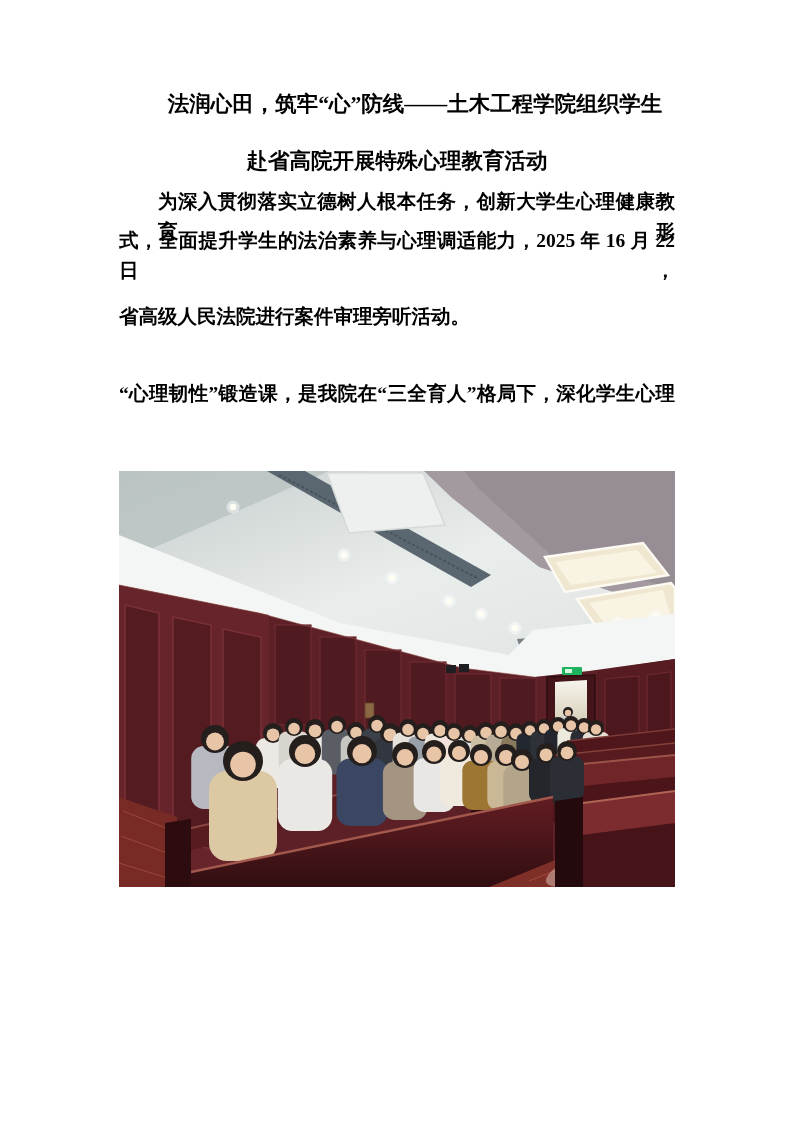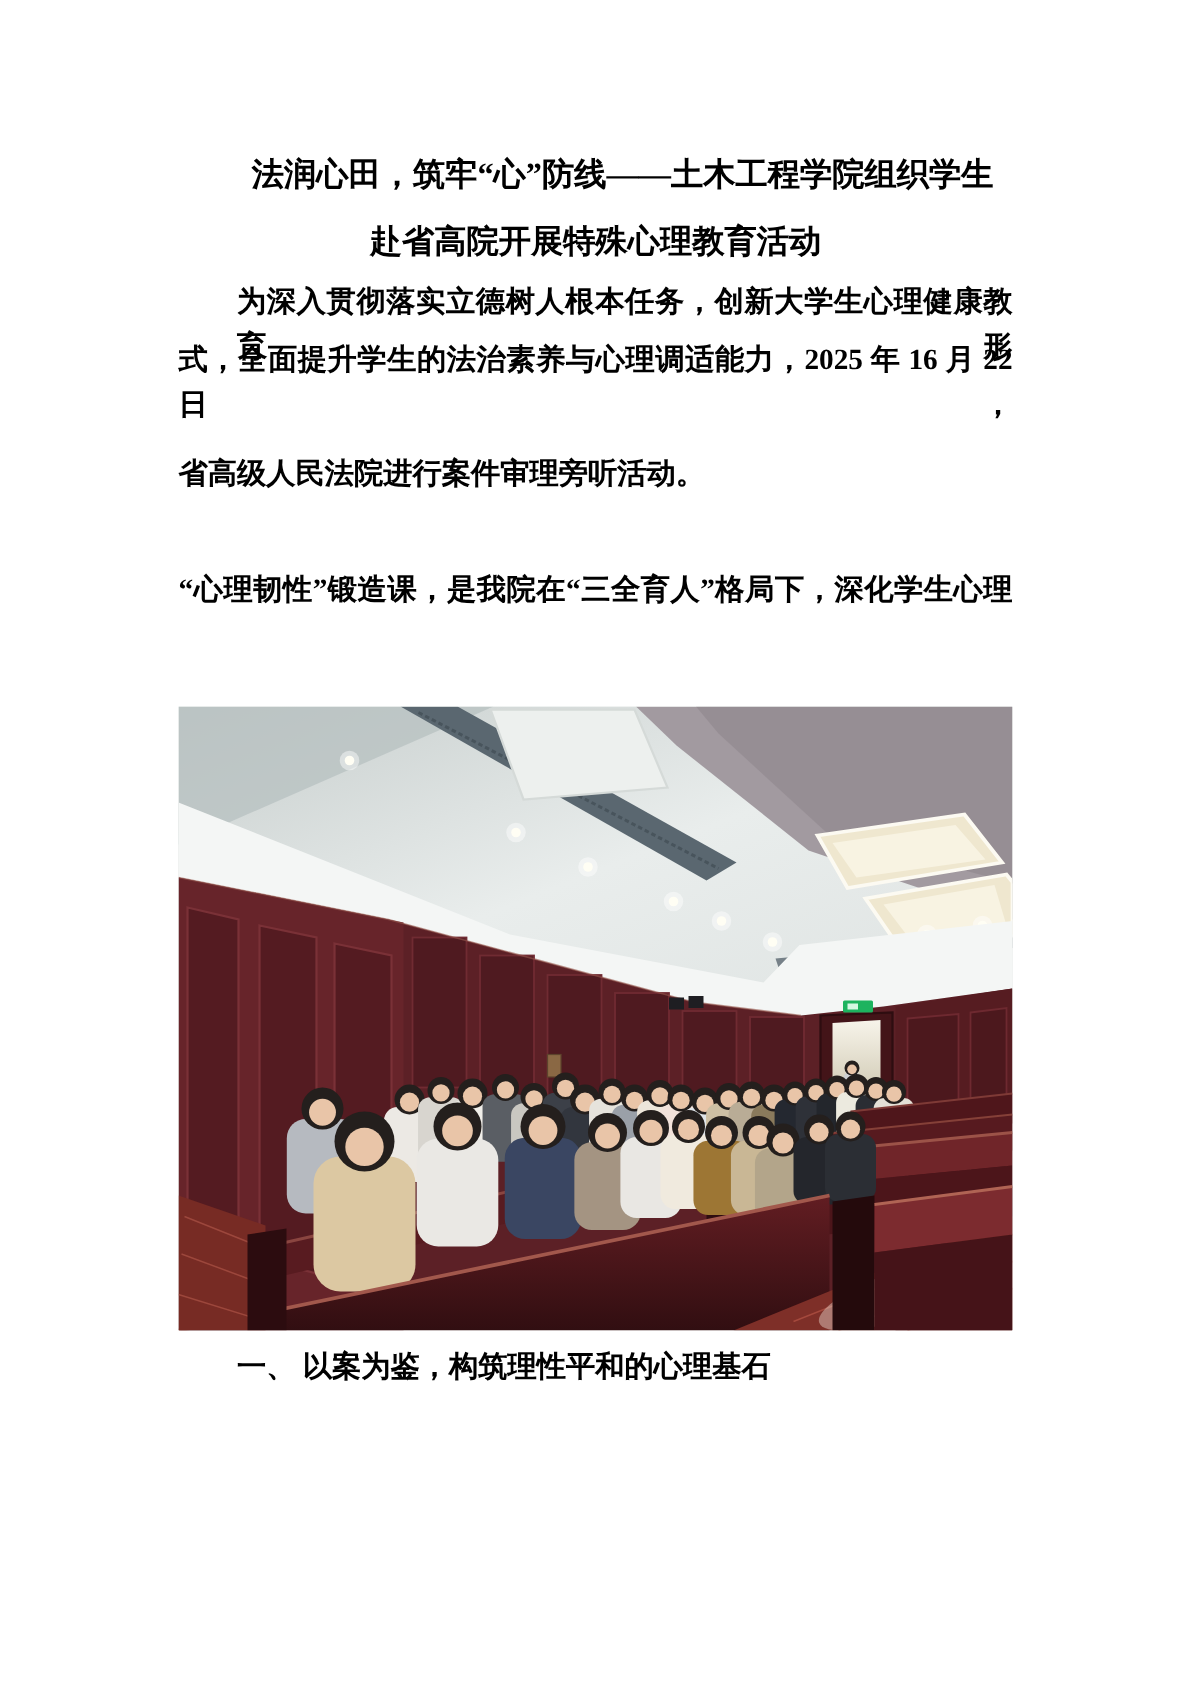--- a/index.html
+++ b/index.html
@@ -39,21 +39,21 @@
     overflow:hidden;
     background:#e7ebea;
   }
   .photo svg{display:block;width:100%;height:100%;}
 </style>
 </head>
 <body>
 
 <div class="page">
 
-  <div class="line title" style="top:101px;padding-left:18px;">法润心田，筑牢“心”防线——土木工程学院组织学生</div>
+  <div class="line title" style="top:89px;padding-left:18px;">法润心田，筑牢“心”防线——土木工程学院组织学生</div>
   <div class="line title" style="top:146px;">赴省高院开展特殊心理教育活动</div>
 
   <div class="line just indent" style="top:187px;">为深入贯彻落实立德树人根本任务，创新大学生心理健康教育形</div>
   <div class="line just" style="top:226px;">式，全面提升学生的法治素养与心理调适能力，2025 年 16 月 22 日，</div>
   <div class="line left wrapline" style="top:302px;">省高级人民法院进行案件审理旁听活动。</div>
 
   <div class="line just" style="top:379px;">“心理韧性”锻造课，是我院在“三全育人”格局下，深化学生心理</div>
 
   <div class="photo" role="img" aria-label="学生代表在贵州省高级人民法院法庭旁听席就座，深红木质护墙板法庭内景">
     <svg viewBox="0 0 556 416" preserveAspectRatio="none">
@@ -358,16 +358,15 @@
 
       <g>
         <polygon points="436,330 464,326 464,416 436,416" fill="#240a0c"></polygon>
         <polygon points="464,332 556,320 556,352 464,364" fill="#7c2b2f"></polygon>
         <line x1="464" y1="332" x2="556" y2="320" stroke="#b06454" stroke-width="2"></line>
         <polygon points="464,364 556,352 556,416 464,416" fill="#451318"></polygon>
       </g>
     </svg>
   </div>
 
-  <div class="line bold indent" style="top:897px;">一、  以案为鉴，构筑理性平和的心理基石</div>
 
 
 </div>
 
 </body></html>

